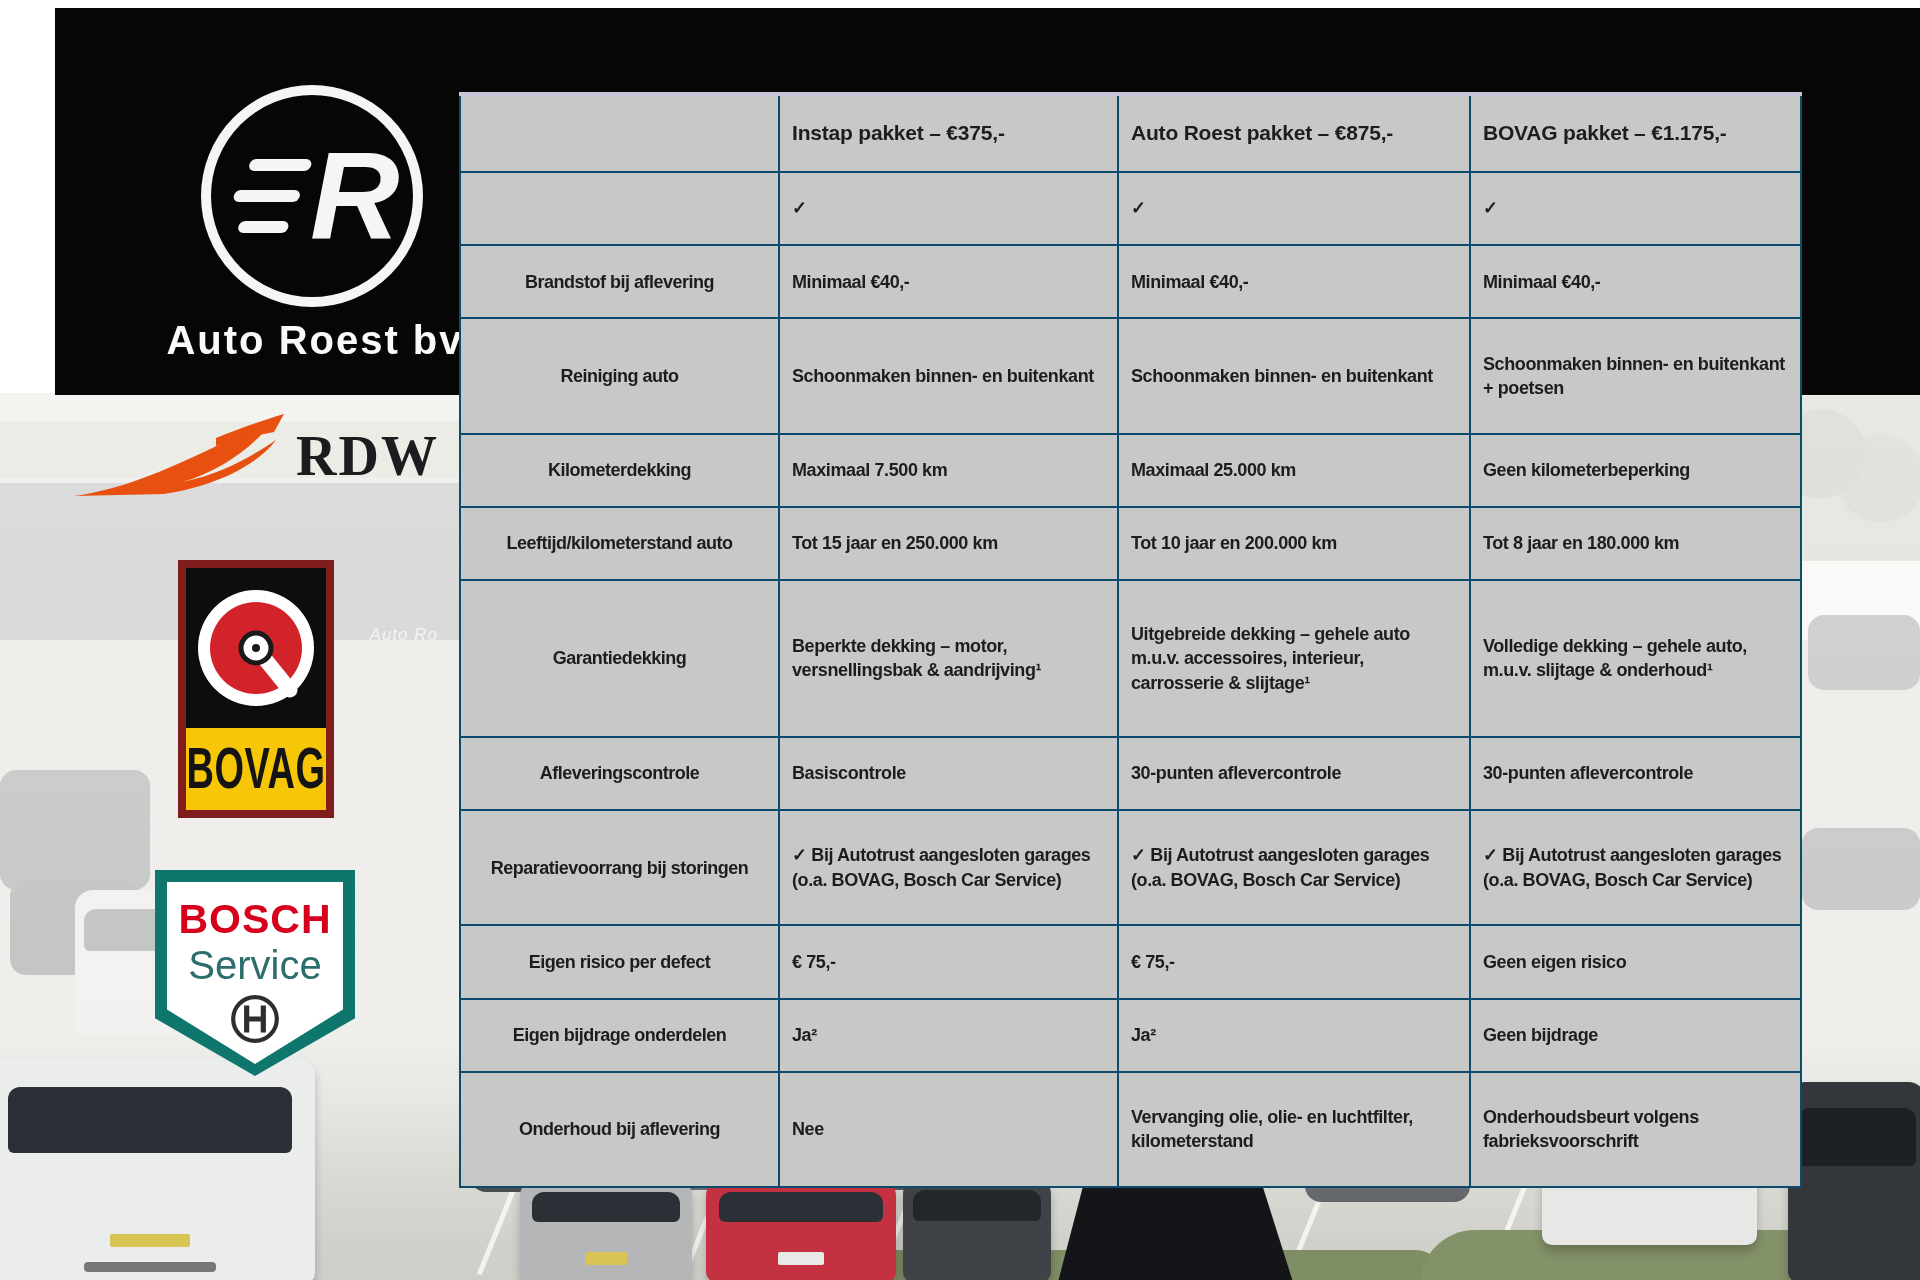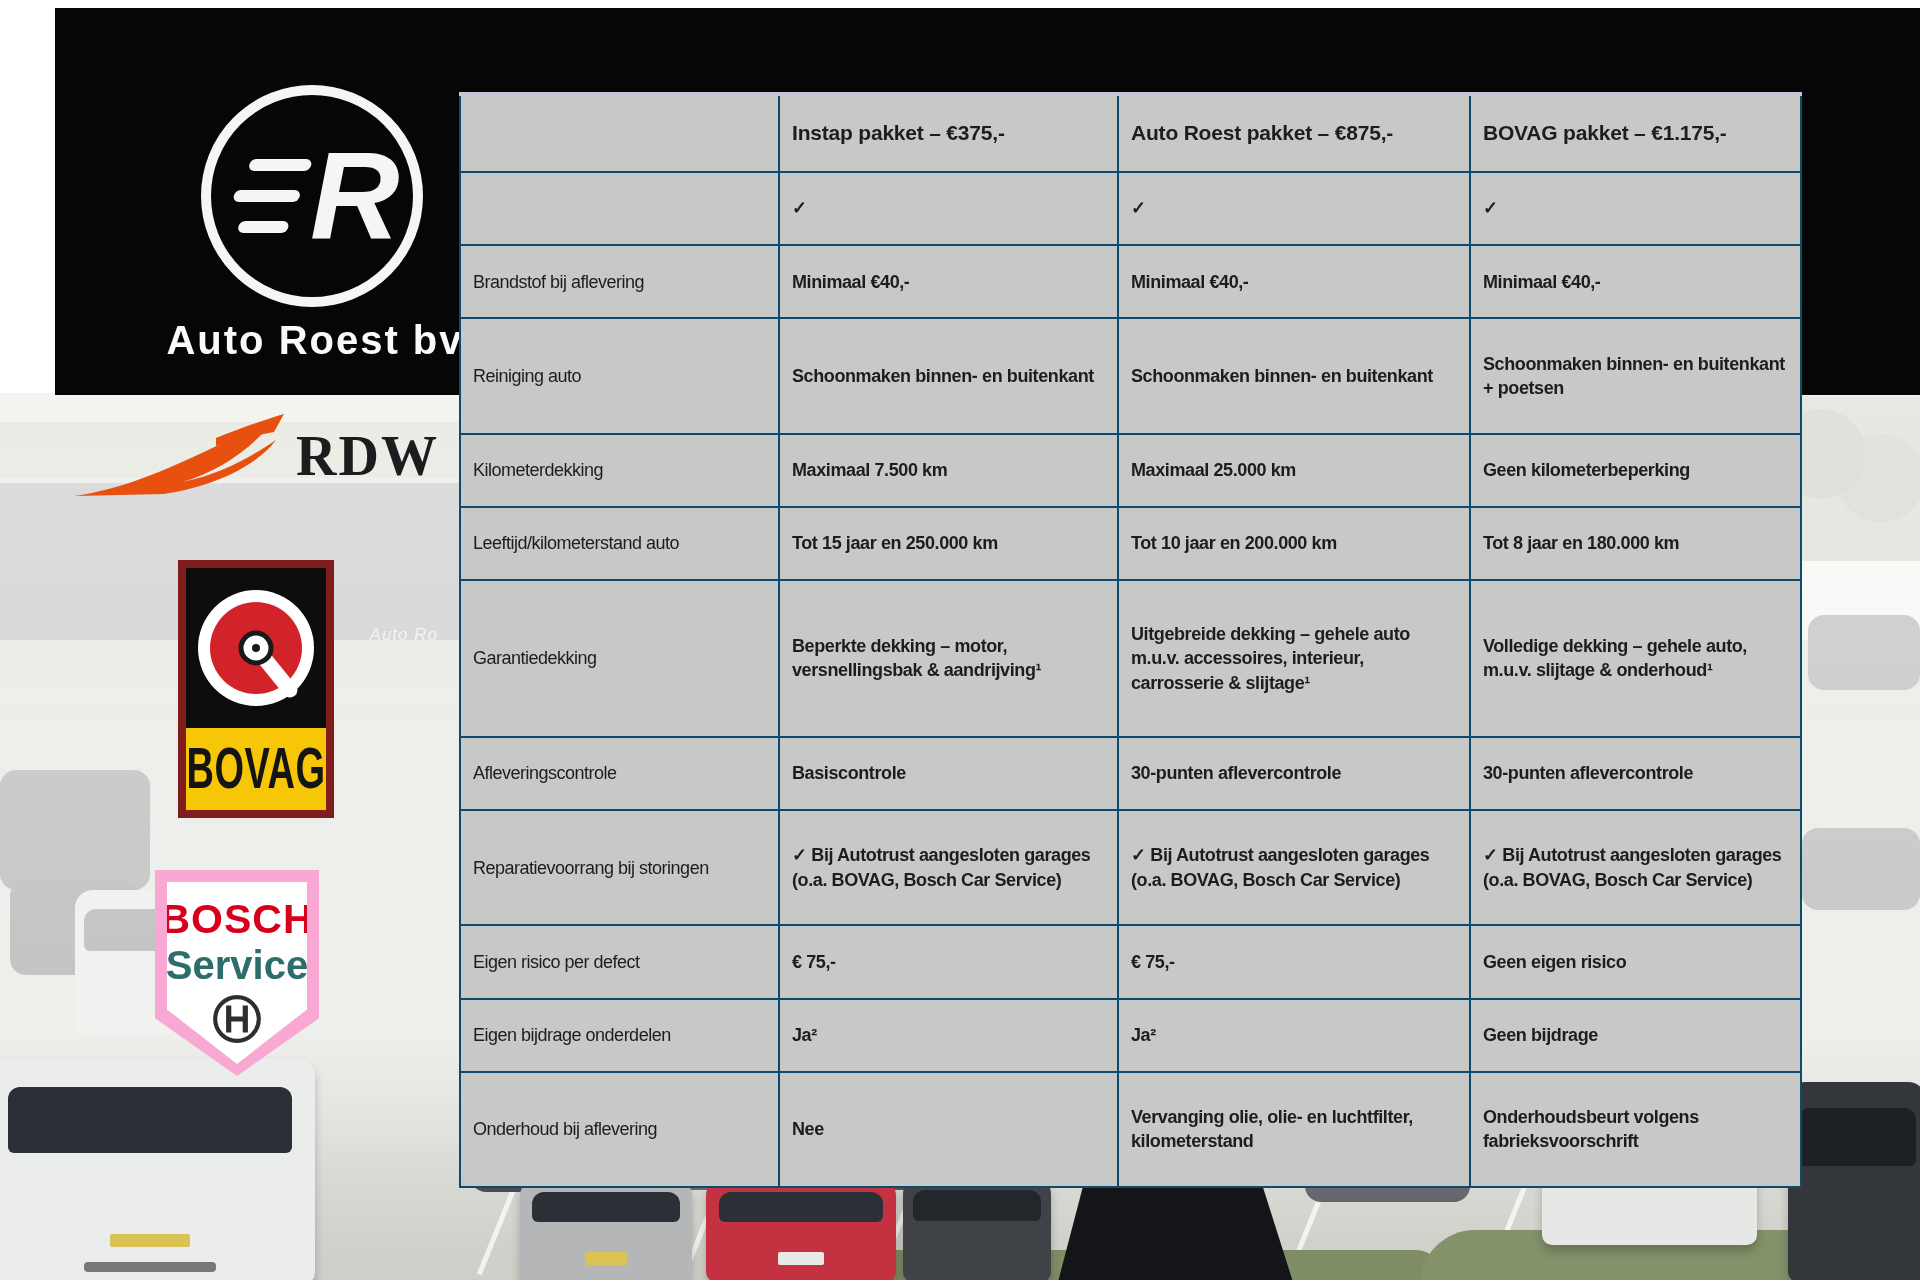--- a/index.html
+++ b/index.html
@@ -59,38 +59,38 @@
   .logo { position:absolute; z-index:6; }
   .rdw { left:66px; top:408px; width:340px; height:100px; }
   .rdw-text { position:absolute; left:230px; top:16px; font-family:"Liberation Serif", serif;
               font-size:56px; font-weight:600; letter-spacing:2px; color:#1b1c1e; }
   .bovag { left:178px; top:560px; width:156px; height:258px; background:#7f1d1d; padding:8px; }
   .bovag-top { width:140px; height:160px; background:#0d0d0d; }
   .bovag-bottom { width:140px; height:82px; background:#f6c607; display:flex;
                   align-items:center; justify-content:center; }
   .bovag-bottom span { font-size:38px; font-weight:800; color:#141414;
                        transform:scaleY(1.5); letter-spacing:.5px; }
-  .bosch { left:155px; top:870px; width:164px; height:206px; background:#f9a8d4;
+  .bosch { left:155px; top:870px; width:200px; height:206px; background:#0f766e;
            clip-path:polygon(0 0,100% 0,100% 72%,50% 100%,0 72%); }
   .bosch-inner { position:absolute; left:12px; top:12px; right:12px; bottom:12px; background:#ffffff;
            clip-path:polygon(0 0,100% 0,100% 70%,50% 100%,0 70%);
            display:flex; flex-direction:column; align-items:center; }
   .bosch-l1 { margin-top:14px; font-size:41px; font-weight:800; letter-spacing:1px; color:#d6001c; }
-  .bosch-l2 { margin-top:0px; font-size:40px; font-weight:700; color:#2c6e6c; }
+  .bosch-l2 { margin-top:0px; font-size:40px; font-weight:400; color:#2c6e6c; }
 
   
   .pkg-table { position:absolute; left:459px; top:92px; width:1341px; height:1096px; z-index:10;
                border-collapse:collapse; table-layout:fixed; background:#c8c8c6;
                border:2px solid #474747; border-top:4px solid #cbc4d8; }
   .pkg-table th, .pkg-table td {
       border:2px solid #0c4a6e; vertical-align:middle; text-align:left;
       color:#1d1d1d; padding:8px 12px; line-height:1.35; }
   .pkg-table thead th { font-size:21px; font-weight:700; height:78px; letter-spacing:-0.2px; }
-  .pkg-table .row-label { font-size:18px; font-weight:400; white-space:nowrap;
-      letter-spacing:-0.5px; padding-left:12px; }
+  .pkg-table .row-label { font-size:18px; font-weight:700; white-space:nowrap;
+      letter-spacing:-0.5px; padding-left:12px;text-align:center; }
   .pkg-table .cell { font-size:18px; font-weight:700; letter-spacing:-0.4px; }
 </style>
 </head>
 <body>
 
 <div class="scene-el sky z0"></div>
 <div class="scene-el field-left z0"></div>
 <div class="scene-el trees-right z0"></div>
 <div class="scene-el building z0">
   <span class="building-sign">Auto Ro</span>

